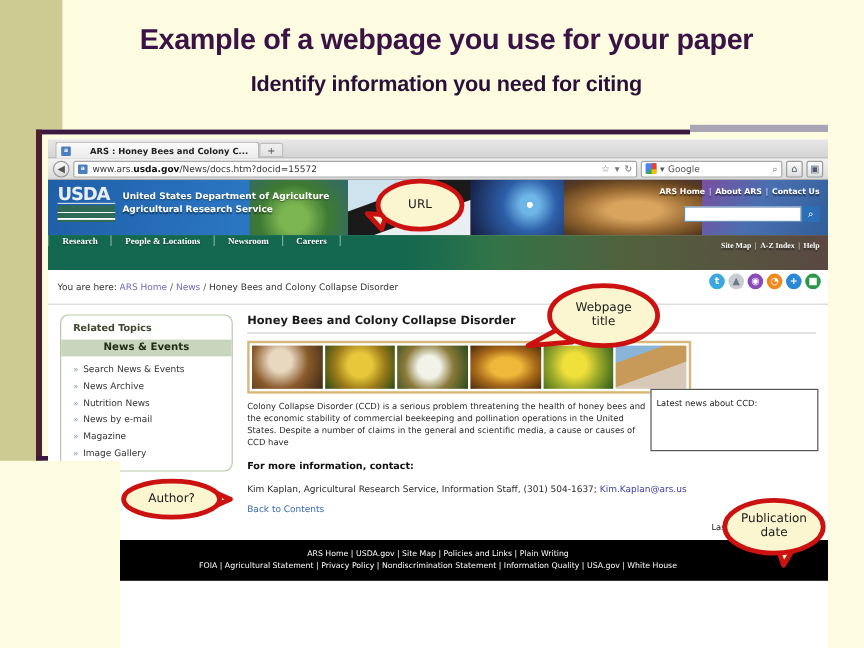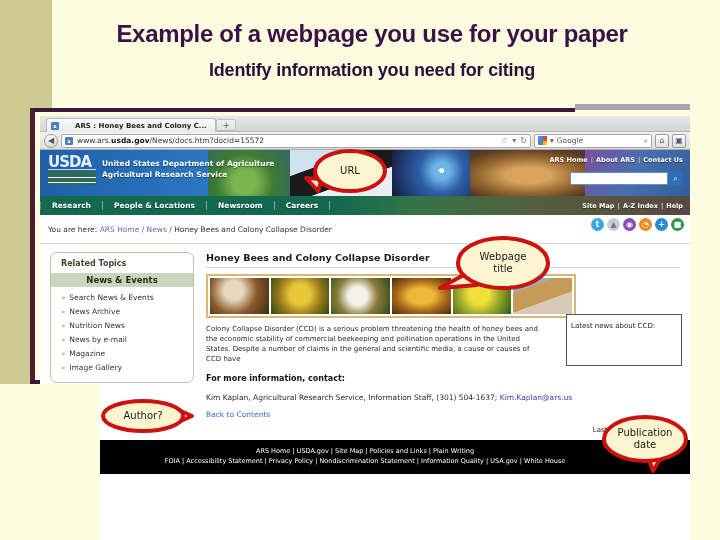--- a/index.html
+++ b/index.html
@@ -190,24 +190,24 @@
   .hdr-search-input {
     width: 98px; height: 13px; background: #fff; border: 1px solid #6a8fb5;
   }
   .hdr-search-btn {
     width: 15px; height: 13px; background: #2a6fb8;
     color: #fff; font-size: 8px; text-align: center; line-height: 13px;
   }
 
   
   .navbar {
-    height: 19px; position: relative; overflow: hidden;
+    height: 29px; position: relative; overflow: hidden;
     background: linear-gradient(90deg, #14684f 0 45%, rgba(20,104,79,.65) 56%, rgba(90,70,40,.6) 100%),
                 linear-gradient(90deg,#14684f 0%, #2a7a4f 40%, #6b8a3a 58%, #8a6a3a 75%, #5a4a6a 100%);
-    display: flex; align-items: center;
+    display: flex; align-items: flex-start; font-family: Liberation Serif, serif;
   }
   .navitem {
     padding: 0 11px; display: flex; align-items: center;
     color: #fff; font-size: 7.5px; font-weight: bold;
     border-right: 1px solid rgba(255,255,255,.45);
     text-shadow: 0 1px 1px rgba(0,0,0,.4); white-space: nowrap;
   }
   .navitem:first-child { border-left: 1px solid rgba(255,255,255,.25); }
   .nav-right {
     position: absolute; right: 7px; top: 6px;
@@ -266,21 +266,21 @@
   .ph2 { background: radial-gradient(circle at 50% 45%, #e8c83a 0 28%, #9a7a1a 60%, #2a4a14 100%); }
   .ph3 { background: radial-gradient(circle at 45% 50%, #f2f2e8 0 25%, #8a7a3a 55%, #2a4a1a 100%); }
   .ph4 { background: radial-gradient(ellipse at 50% 50%, #f0b83a 0 30%, #a86a1a 60%, #4a2a0a 100%); }
   .ph5 { background: radial-gradient(circle at 45% 45%, #f0e03a 0 26%, #9aa82a 55%, #2a5a1a 100%); }
   .ph6 { background: linear-gradient(160deg,#8ab4d8 0 25%, #c89a5a 26% 60%, #d8c8b8 61% 100%); }
   .bodytext {
     font-size: 7px; color: #2a2a2a; line-height: 10px; margin-top: 6px;
     width: 334px;
   }
   .newsbox {
-    position: absolute; right: 8px; top: 70px; width: 116px; height: 52px;
+    position: absolute; right: 8px; top: 70px; width: 140px; height: 52px;
     border: 1px solid #555; background: #fff;
     font-size: 7px; color: #222; padding: 7px 4px;
   }
   .contact-h {
     font-size: 8px; font-weight: bold; color: #111; margin-top: 10px;
   }
   .contact-l {
     font-size: 7.5px; color: #2a2a2a; margin-top: 10px; white-space: nowrap;
   }
   .contact-l a { color: #3a3ab0; }
@@ -461,21 +461,21 @@
       <div class="newsbox">Latest news about CCD:</div>
       <div class="contact-h">For more information, contact:</div>
       <div class="contact-l"><span>Kim Kaplan, Agricultural Research Service, Information Staff, (301) 504-1637; </span><a>Kim.Kaplan@ars.us</a></div>
       <div class="backlink">Back to Contents</div>
       <div class="lastmod">Last Modified: 12/2/2013</div>
     </div>
   </div>
 
   <div class="footer">
     <div>ARS Home | USDA.gov | Site Map | Policies and Links | Plain Writing</div>
-    <div>FOIA | Accessibility Statement | Privacy Policy | Nondiscrimination Statement | Information Quality | USA.gov | White House</div>
+    <div>FOIA | Agricultural Statement | Privacy Policy | Nondiscrimination Statement | Information Quality | USA.gov | White House</div>
   </div>
 </div>
 
 <div class="yellow-overlay"></div>
 
 <div class="callout" id="co-url">
   <svg width="76" height="46" viewBox="0 0 76 46">
     <path d="M6,43 L-6,30 L10,31 Z" fill="#fbf5d0" stroke="#cc1111" stroke-width="4" stroke-linejoin="round"></path>
     <ellipse cx="38" cy="23" rx="35" ry="20" fill="#fbf5d0" stroke="#cc1111" stroke-width="4"></ellipse>
   </svg>

